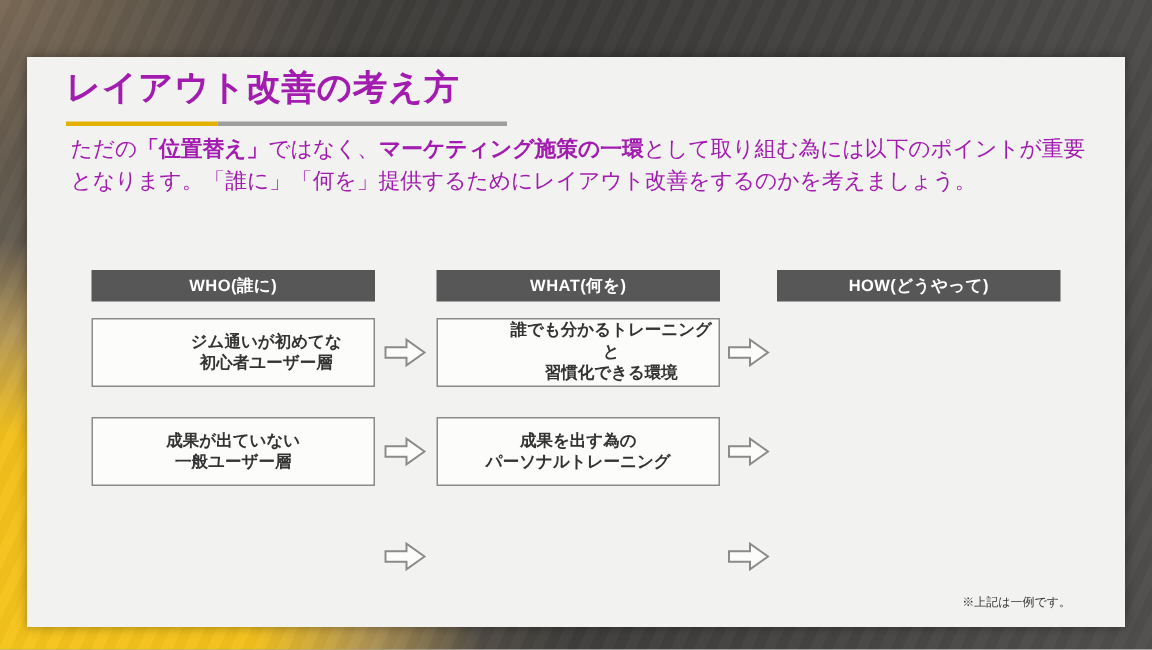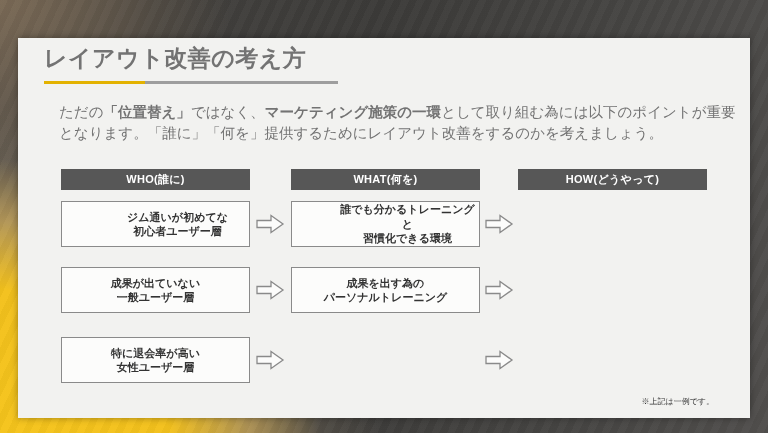--- a/index.html
+++ b/index.html
@@ -25,42 +25,42 @@
     box-shadow: 0 0 7px rgba(0,0,0,0.35);
   }
   .title {
     position: absolute;
     left: 26px; top: 4px;
     margin: 0;
     font-size: 23px;
     line-height: 32px;
     font-weight: 800;
     letter-spacing: 0.5px;
-    color: #737373;
+    color: #a21caf;
   }
   .title-rule {
     position: absolute;
     left: 26px; top: 43px;
     width: 294px; height: 3px;
     display: flex;
   }
   .rule-yellow { width: 101px; height: 3px; background: #E3B200; }
   .rule-gray   { width: 193px; height: 3px; background: #9E9E9E; }
   .intro {
     position: absolute;
     left: 29px; top: 52px;
     width: 678px;
-    margin: 12px;
+    margin: 0;
     font-size: 14.5px;
     line-height: 21px;
-    color: #737373;
+    color: #a21caf;
     font-weight: 400;
   }
   .intro .b { font-weight: 800; }
-  .diagram { position: absolute; left: 0; top: 4px; width: 732px; height: 380px; }
+  .diagram { position: absolute; left: 0; top: 15px; width: 732px; height: 380px; }
   .col1 { left: 43px;  width: 189px; }
   .col2 { left: 273px; width: 189px; text-align: center; }
   .col3 { left: 500px; width: 189px; }
   .hdr {
     position: absolute;
     top: 127px; height: 21px;
     background: #575757;
     color: #ffffff;
     font-size: 11px;
     font-weight: 700;
@@ -139,22 +139,20 @@
 一般ユーザー層</div>
       <svg class="arrow a1 ar2" viewBox="0 0 30 22">
           <path d="M2 7.5 H16 V2.5 L28 11 L16 19.5 V14.5 H2 Z" fill="#FCFCFB" stroke="#8A8A8A" stroke-width="1.3"></path>
         </svg>
       <div class="box col2 r2">成果を出す為の
 パーソナルトレーニング</div>
       <svg class="arrow a2 ar2" viewBox="0 0 30 22">
           <path d="M2 7.5 H16 V2.5 L28 11 L16 19.5 V14.5 H2 Z" fill="#FCFCFB" stroke="#8A8A8A" stroke-width="1.3"></path>
         </svg>
 
-      <div class="box col1 r3">特に退会率が高い
-女性ユーザー層</div>
       <svg class="arrow a1 ar3" viewBox="0 0 30 22">
           <path d="M2 7.5 H16 V2.5 L28 11 L16 19.5 V14.5 H2 Z" fill="#FCFCFB" stroke="#8A8A8A" stroke-width="1.3"></path>
         </svg>
       <svg class="arrow a2 ar3" viewBox="0 0 30 22">
           <path d="M2 7.5 H16 V2.5 L28 11 L16 19.5 V14.5 H2 Z" fill="#FCFCFB" stroke="#8A8A8A" stroke-width="1.3"></path>
         </svg>
 
     </div>
 
     <div class="footnote">※上記は一例です。</div>

